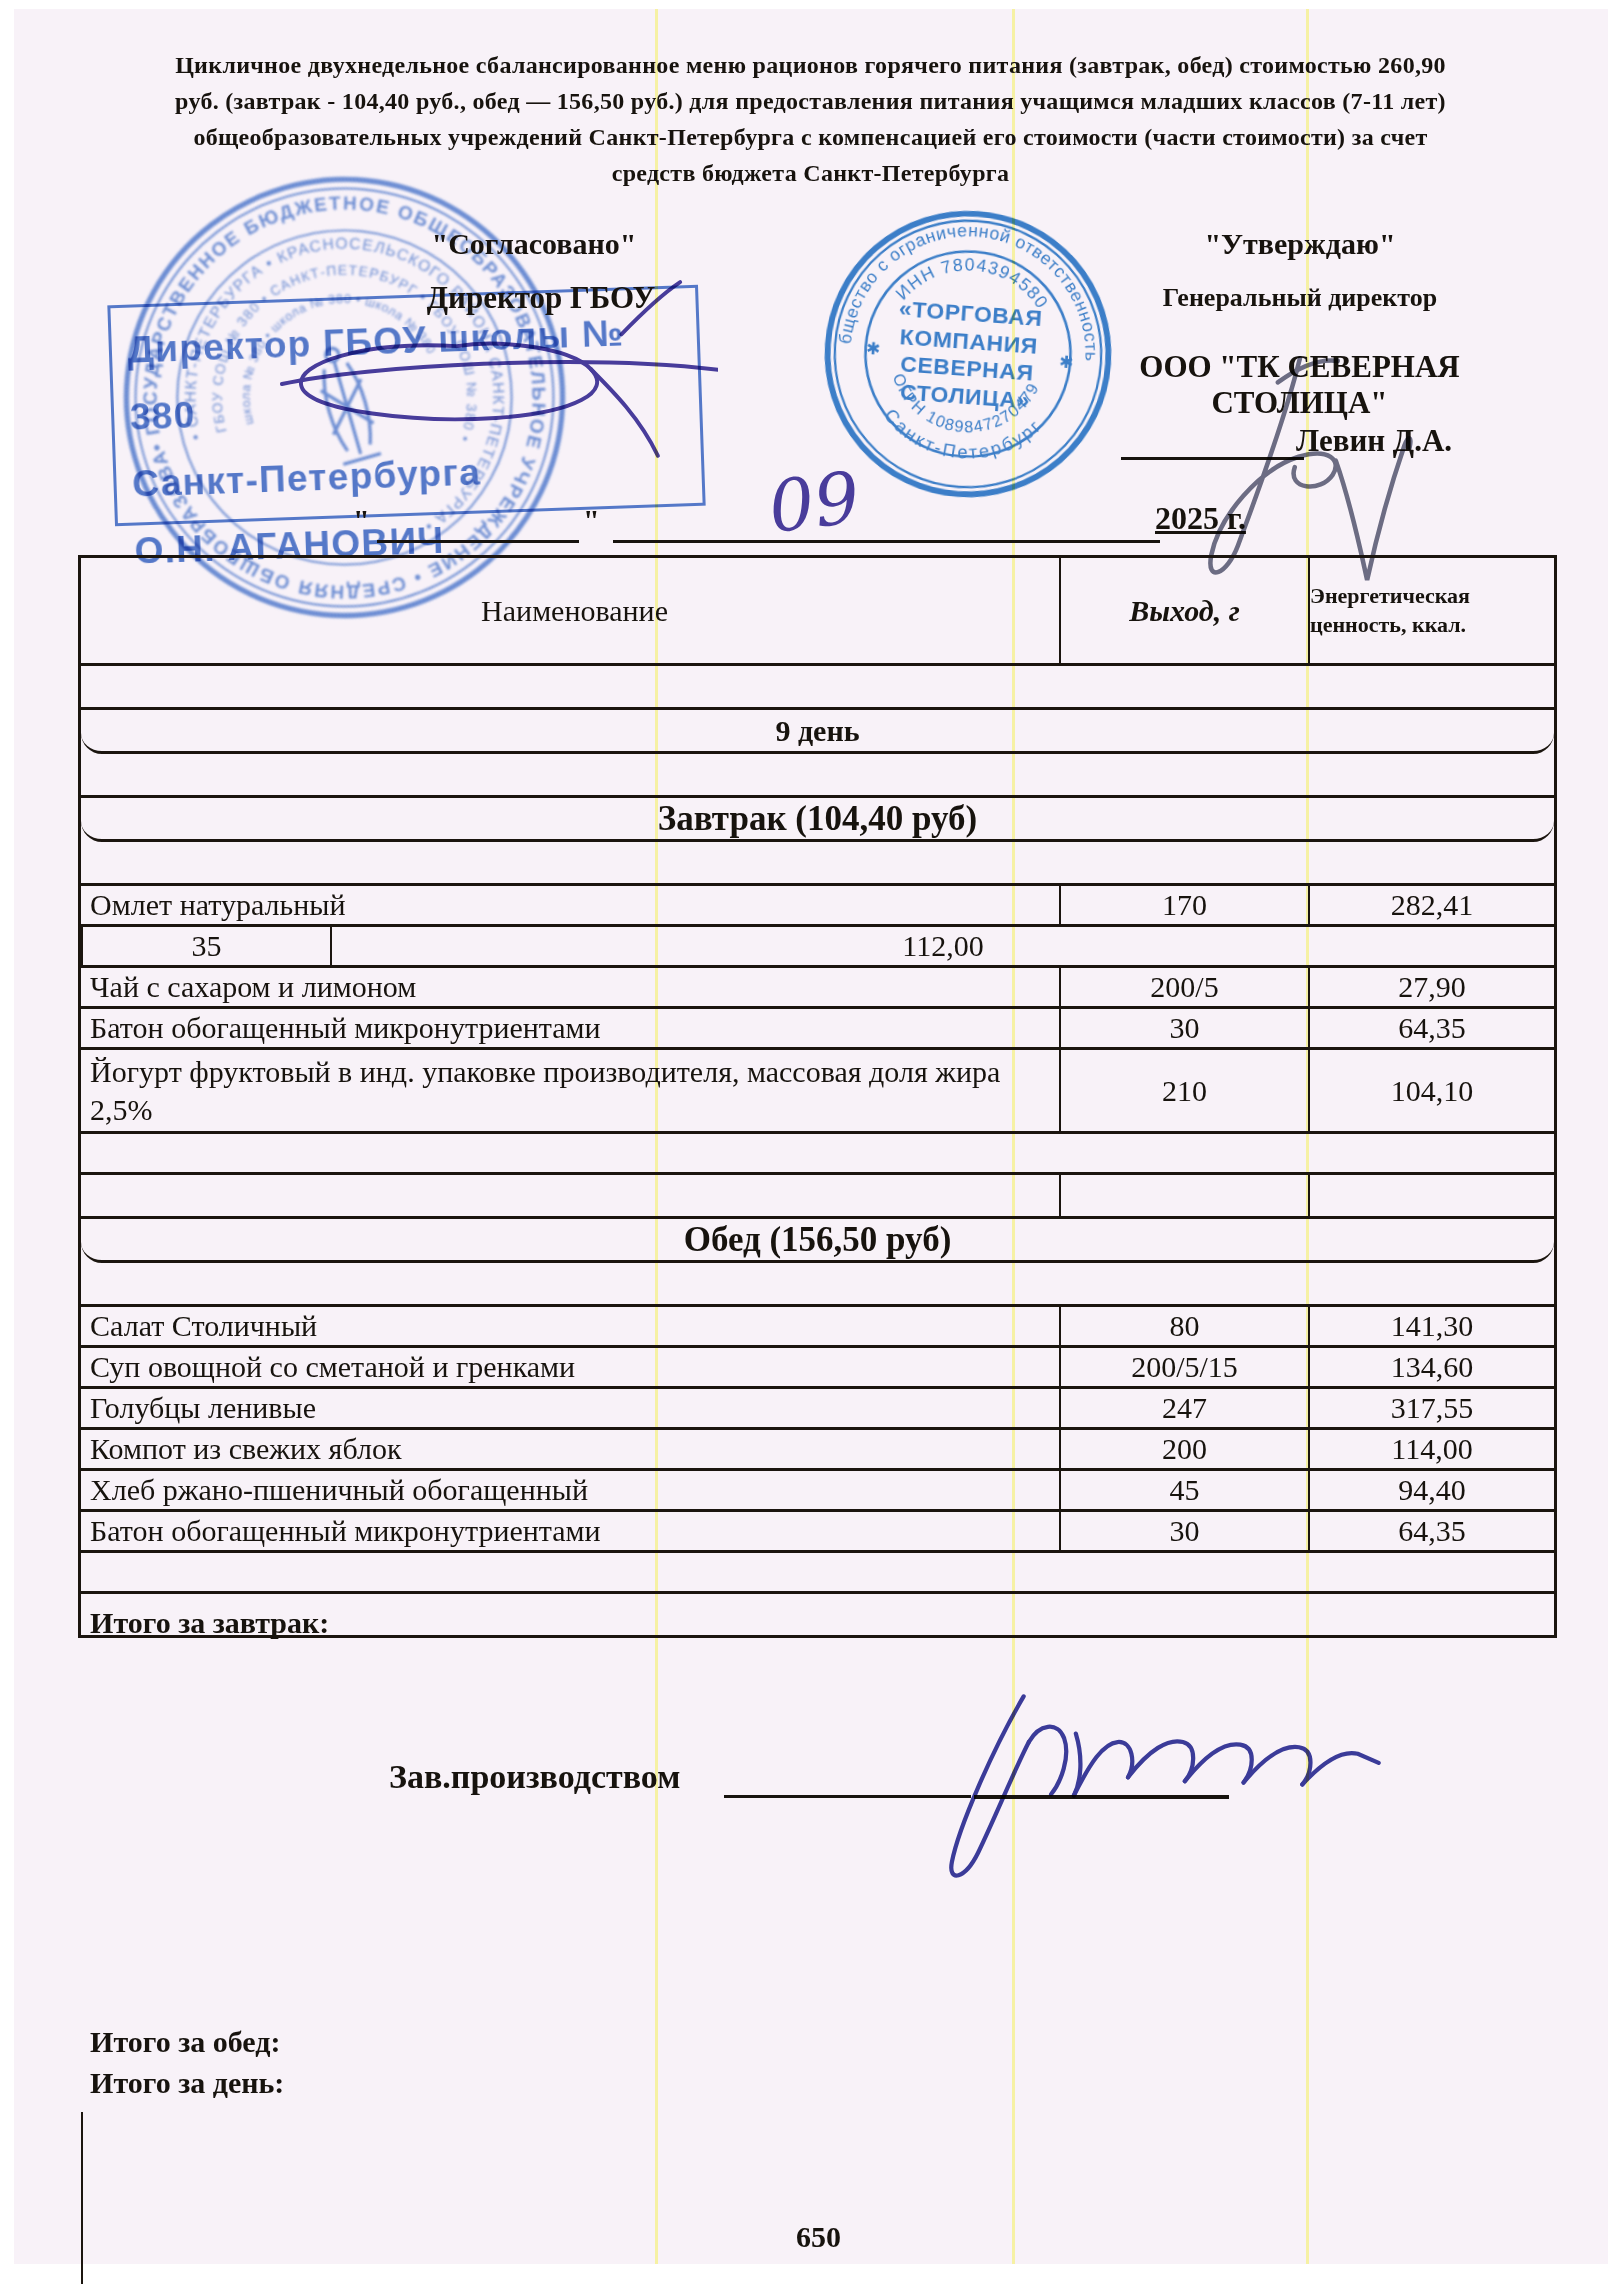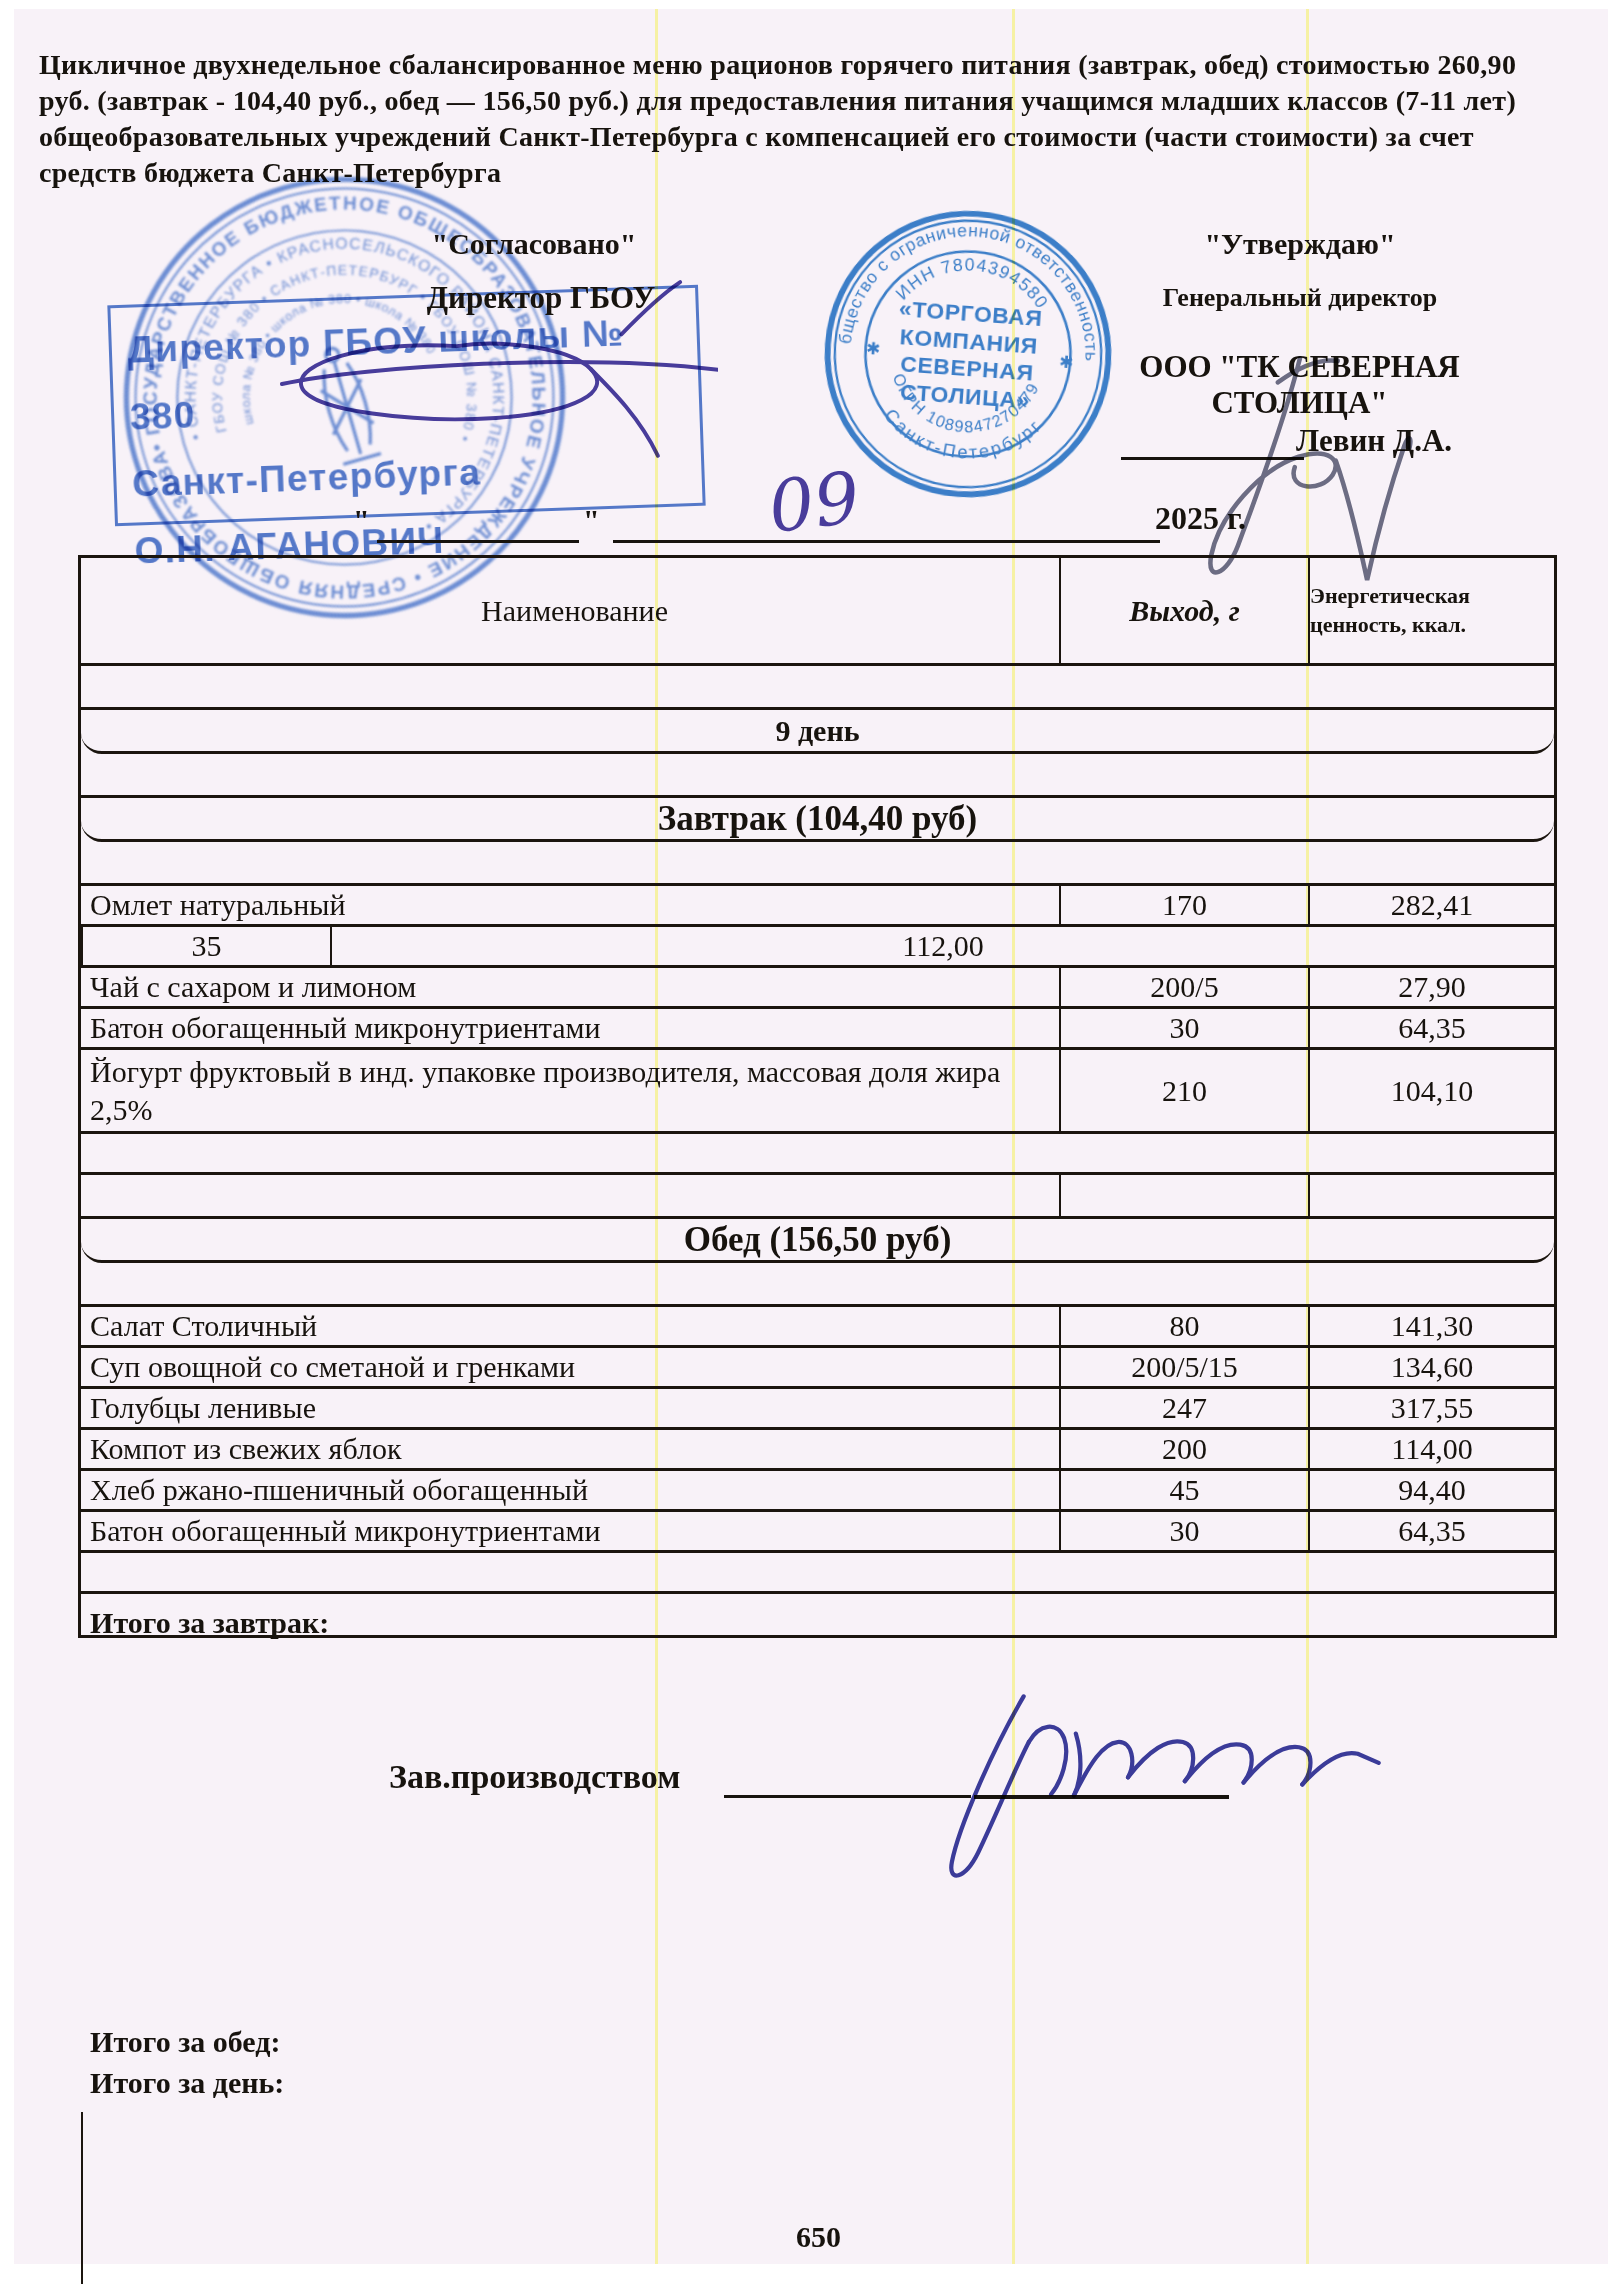--- a/index.html
+++ b/index.html
@@ -6,33 +6,33 @@
   body{font-family:"Liberation Serif","DejaVu Serif",serif;color:#17130e;}
   #page{position:relative;width:1622px;height:2284px;background:#ffffff;overflow:hidden;}
   #scan{position:absolute;left:14.4px;top:9.1px;width:1594px;height:2255px;background:#f8f2f8;}
   .abs{position:absolute;}
   .noselect{user-select:none;}
 
   
   .scanline{position:absolute;top:0;bottom:0;width:2.6px;background:#f4ef3e;opacity:.45;}
 
   
-  #title{left:39px;top:47px;width:1543px;font-weight:bold;
-         font-size:28px;line-height:36px;letter-spacing:0.3px;}
+  #title{left:39px;top:47px;width:1543px;text-align:center;font-weight:bold;
+         font-size:24px;line-height:36px;letter-spacing:0.3px;}
 
   
   .appr{font-weight:bold;text-align:center;}
   #agreed{left:338px;top:227px;width:392px;font-size:30px;}
   #agreed-role{left:345px;top:280px;width:392px;font-size:31px;}
   #approved{left:1104px;top:227px;width:392px;font-size:30px;}
   #approved-role{left:1104px;top:283px;width:392px;font-size:26px;}
   #approved-org{left:1058px;top:349px;width:483px;font-size:31px;}
   #approved-signer{left:1296px;top:423px;width:209px;font-size:31px;font-weight:bold;text-align:left;}
   #signer-line{left:1121px;top:457px;width:183px;height:3.3px;background:#17130e;}
-  #year{left:1155px;top:500px;font-size:32px;font-weight:bold;}
+  #year{left:1155px;top:500px;font-size:32px;font-weight:bold;text-decoration:underline;}
 
   
   .dq{font-size:30px;font-weight:bold;}
   #dq1{left:353px;top:503px;}
   #dq2{left:583px;top:503px;}
   #dline1{left:377px;top:540px;width:202px;height:2.6px;background:#17130e;}
   #dline2{left:613px;top:540px;width:547px;height:3.3px;background:#17130e;}
   #hand-day{left:769px;top:461px;font-size:71px;font-style:italic;color:#4b3fa0;
             transform:rotate(-7deg);font-family:"DejaVu Serif",serif;mix-blend-mode:multiply;}
 

